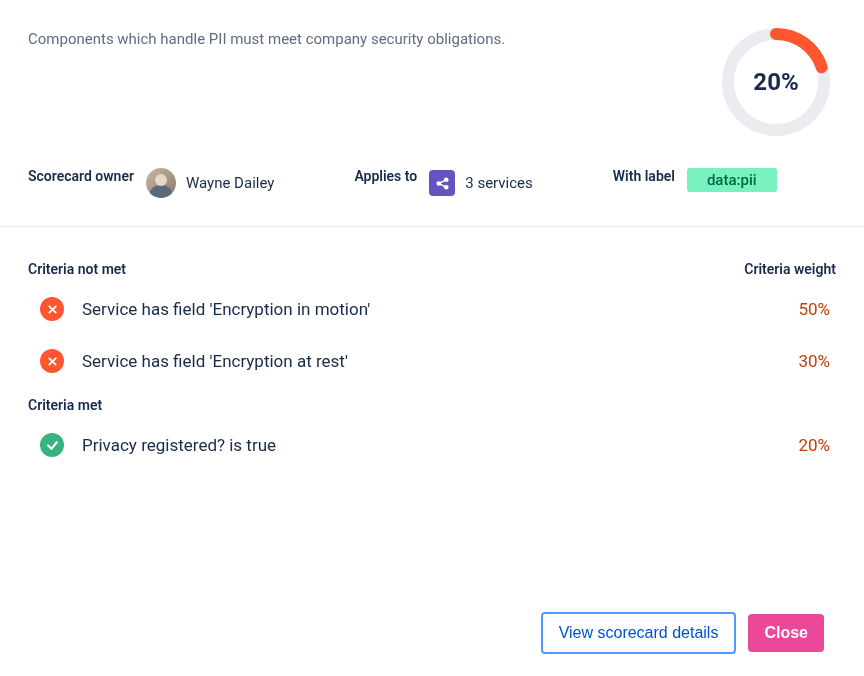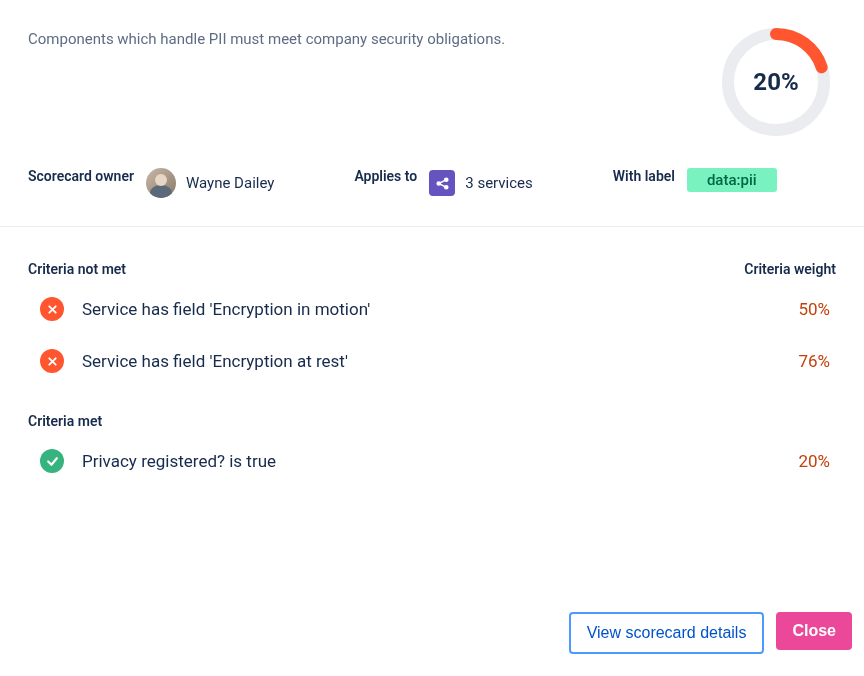--- a/index.html
+++ b/index.html
@@ -65,24 +65,24 @@
   }
   .status-icon {
     width:24px; height:24px; border-radius:50%;
     display:flex; align-items:center; justify-content:center;
     flex-shrink:0; margin-right:18px;
   }
   .status-fail { background:#FF5630; }
   .status-pass { background:#36B37E; }
   .criteria-text { flex:1; font-size:17px; color:#172B4D; }
   .criteria-weight { font-size:17px; color:#c2410c; padding-right:6px; }
-  .criteria-met-header { margin-top:26px; margin-bottom:6px; font-size:14px; font-weight:600; }
+  .criteria-met-header { margin-top:10px; margin-bottom:6px; font-size:14px; font-weight:600; }
   .footer {
-    position:absolute; bottom:22px; right:12px;
-    display:flex; gap:12px; align-items:flex-start;
+    position:absolute; bottom:22px; right:40px;
+    display:flex; gap:12px; align-items:center;
   }
   .btn {
     font-size:16px; font-weight:500; padding:10px 16px;
     border-radius:4px; cursor:pointer; border:none;
   }
   .btn-outline {
     background:#fff; color:#0052CC; border:2px solid #4C9AFF;
   }
   .btn-primary {
     background:#ec4899; color:#fff; font-weight:600;
@@ -154,21 +154,21 @@
         <span class="criteria-weight">50%</span>
       </div>
       <div class="criteria-row">
         <span class="status-icon status-fail">
           <svg width="11" height="11" viewBox="0 0 24 24" fill="none" stroke="#fff" stroke-width="4" stroke-linecap="round">
             <line x1="5" y1="5" x2="19" y2="19"></line>
             <line x1="19" y1="5" x2="5" y2="19"></line>
           </svg>
         </span>
         <span class="criteria-text">Service has field 'Encryption at rest'</span>
-        <span class="criteria-weight">76%</span>
+        <span class="criteria-weight">30%</span>
       </div>
     </div>
 
   <div class="criteria-met-header">Criteria met</div>
   <div id="met-list">
       <div class="criteria-row">
         <span class="status-icon status-pass">
           <svg width="13" height="13" viewBox="0 0 24 24" fill="none" stroke="#fff" stroke-width="4" stroke-linecap="round" stroke-linejoin="round">
             <polyline points="4 12 10 18 20 6"></polyline>
           </svg>

